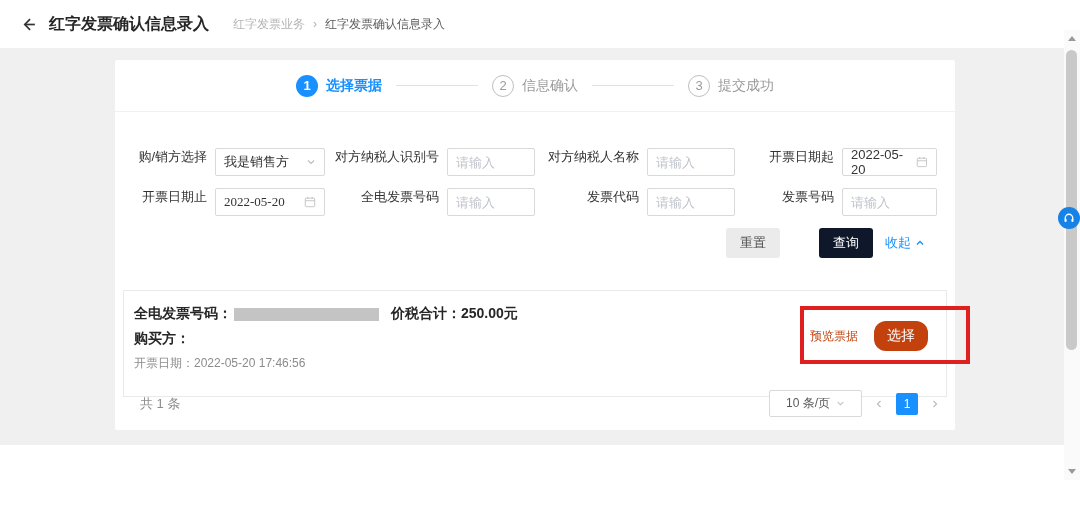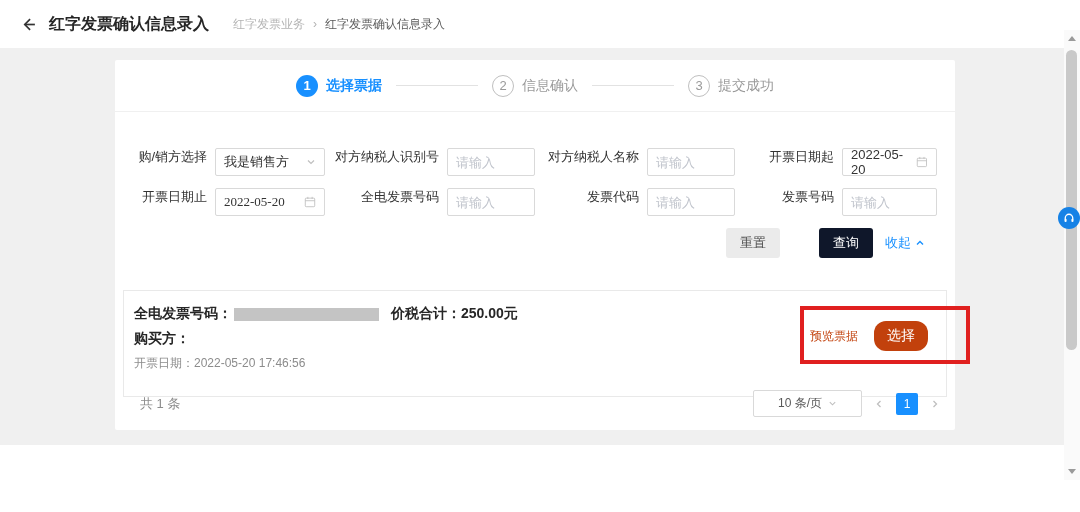--- a/index.html
+++ b/index.html
@@ -100,21 +100,21 @@
                 font-family:Liberation Mono, monospace; }
   
   .card-footer {
     position:absolute; top:330px; left:25px; right:15px;
     display:flex; align-items:center; justify-content:space-between;
   }
   .total-count { font-size:13px; color:#8c8c8c; }
   .pagination { display:flex; align-items:center; gap:12px; }
   .page-size-box {
     border:1px solid #d9d9d9; border-radius:2px; background:#fff;
-    padding:4px 24px; font-size:12px; color:#595959;
+    padding:4px 16px; font-size:12px; color:#595959;
     display:flex; align-items:center; gap:6px; cursor:pointer;
   }
   .page-arrow { display:flex; align-items:center; cursor:pointer; }
   .page-current {
     width:22px; height:22px; background:#1890ff; color:#fff; border-radius:2px;
     display:flex; align-items:center; justify-content:center; font-size:12px; cursor:pointer;
   }
   
   .annotation-box {
     position:absolute; left:800px; top:306px; width:170px; height:58px;

